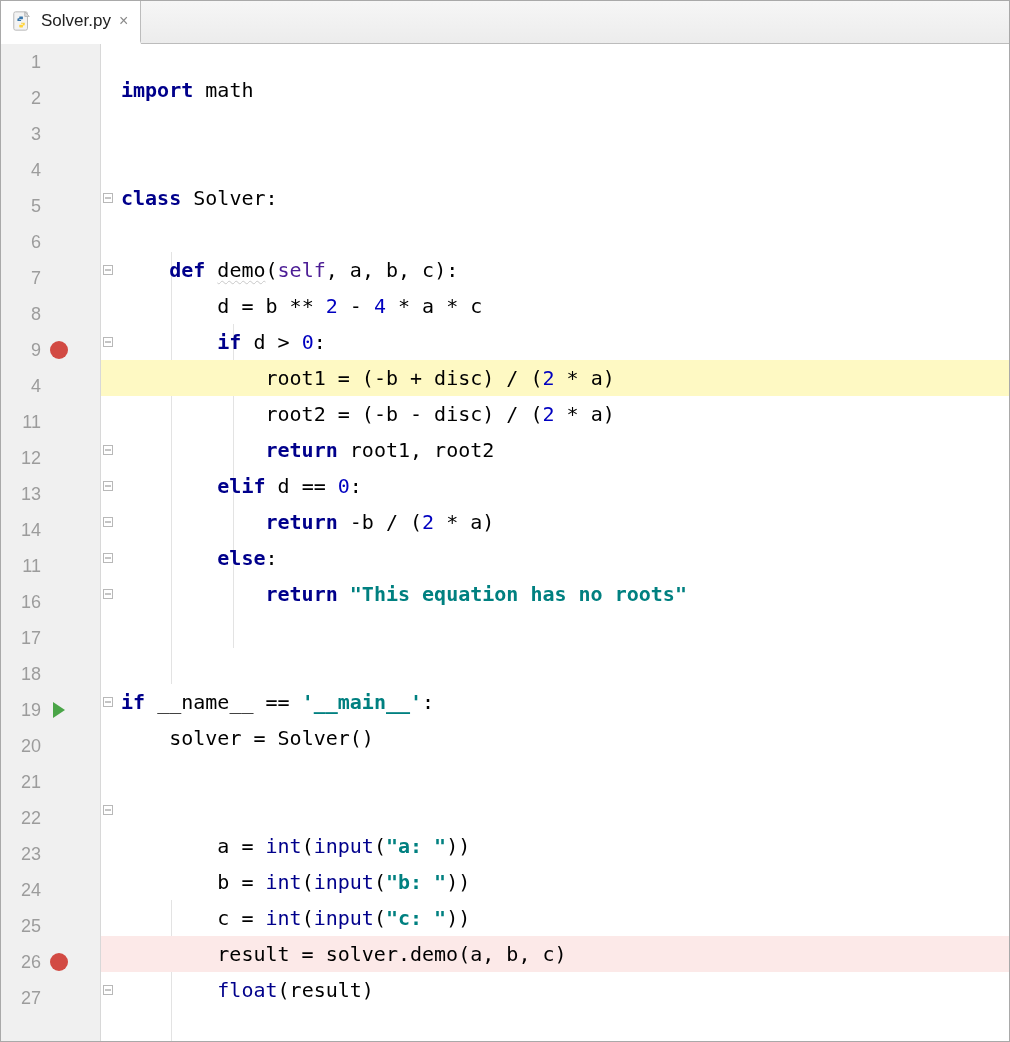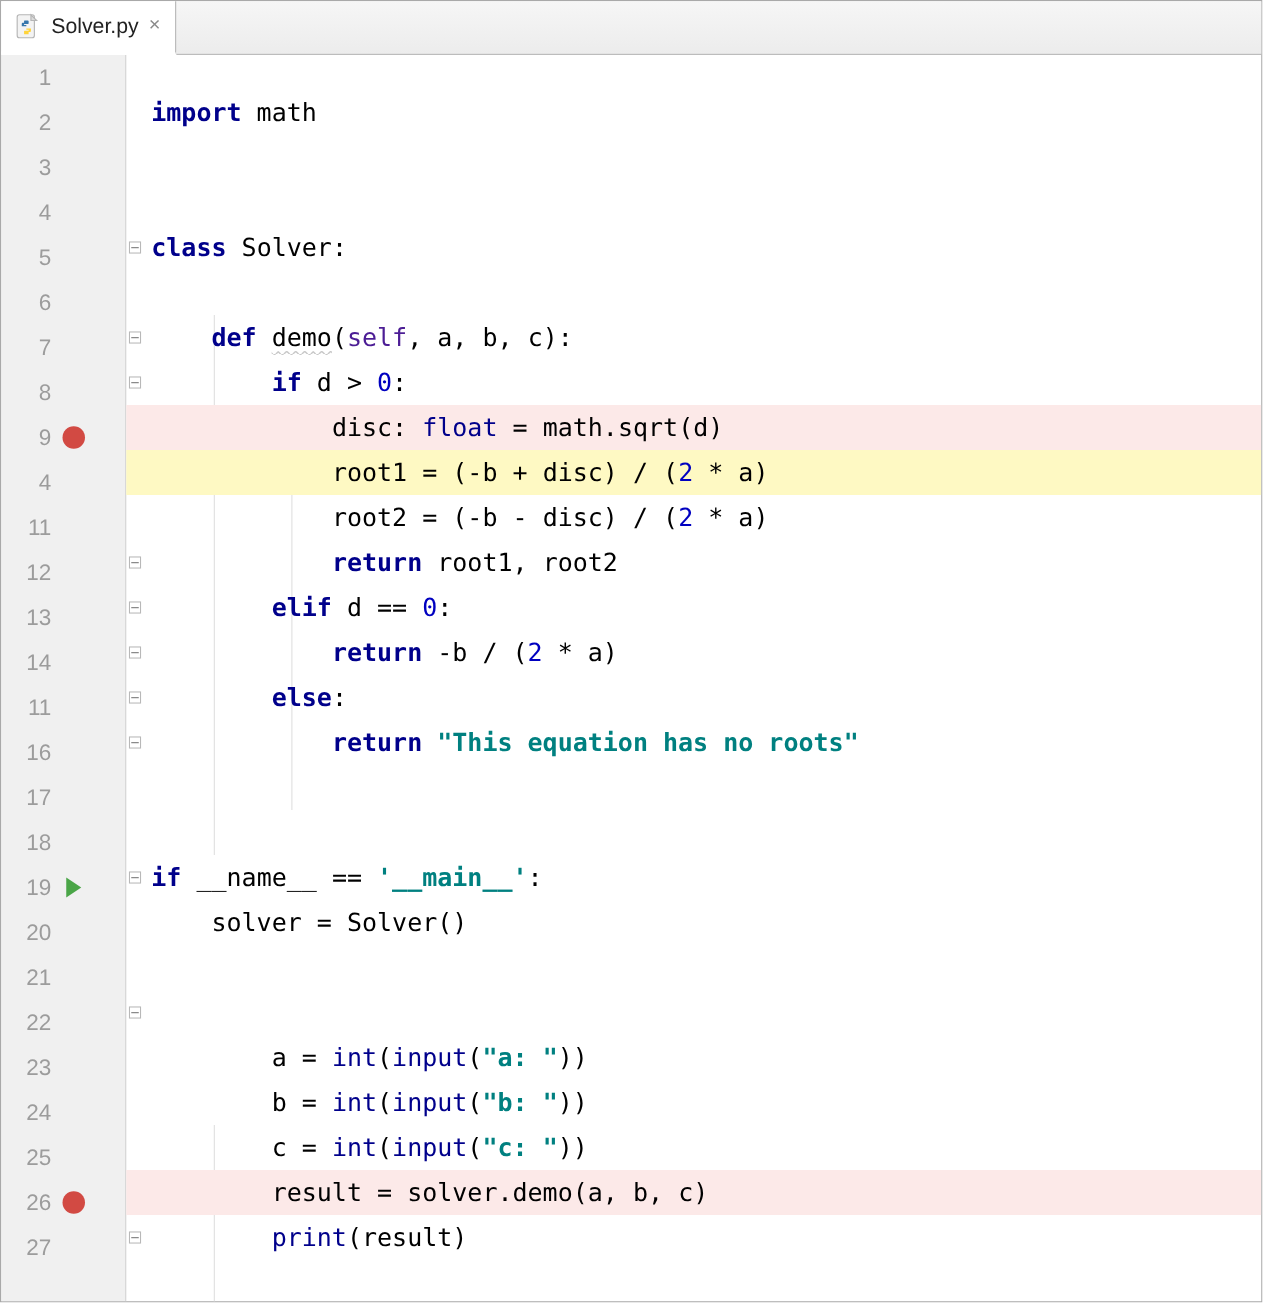--- a/index.html
+++ b/index.html
@@ -224,144 +224,144 @@
             <div class="line">
               <span class="foldwrap">
                 <svg class="fold-svg" width="10" height="10" viewBox="0 0 10 10">
                   <rect x="0.5" y="0.5" width="9" height="9" fill="#fff" stroke="#b8b8b8"></rect>
                   <line x1="2" y1="5" x2="8" y2="5" stroke="#8a8a8a"></line>
                 </svg>
               </span>
               <span class="code">    <span class="kw">def</span> <span class="wavy">demo</span><span class="txt">(</span><span class="self">self</span><span class="txt">, </span><span class="txt">a</span><span class="txt">, </span><span class="txt">b</span><span class="txt">, </span><span class="txt">c</span><span class="txt">)</span><span class="txt">:</span></span>
             </div>
             <div class="line">
+              <span class="foldwrap"></span>
+              <span class="code">        <span class="txt">d</span><span class="txt"> = </span><span class="txt">b</span><span class="txt"> ** </span><span class="num">2</span><span class="txt"> - </span><span class="num">4</span><span class="txt"> * </span><span class="txt">a</span><span class="txt"> * </span><span class="txt">c</span></span>
+            </div>
+            <div class="line">
               <span class="foldwrap">
                 <svg class="fold-svg" width="10" height="10" viewBox="0 0 10 10">
                   <rect x="0.5" y="0.5" width="9" height="9" fill="#fff" stroke="#b8b8b8"></rect>
                   <line x1="2" y1="5" x2="8" y2="5" stroke="#8a8a8a"></line>
                 </svg>
               </span>
               <span class="code">        <span class="kw">if</span> <span class="txt">d</span><span class="txt"> &gt; </span><span class="num">0</span><span class="txt">:</span></span>
             </div>
+            <div class="line bg-hl">
+              <span class="foldwrap"></span>
+              <span class="code">            <span class="txt">root1</span><span class="txt"> = </span><span class="txt">(</span><span class="txt">-</span><span class="txt">b</span><span class="txt"> + </span><span class="txt">disc</span><span class="txt">)</span><span class="txt"> / </span><span class="txt">(</span><span class="num">2</span><span class="txt"> * </span><span class="txt">a</span><span class="txt">)</span></span>
+            </div>
+            <div class="line">
+              <span class="foldwrap"></span>
+              <span class="code">            <span class="txt">root2</span><span class="txt"> = </span><span class="txt">(</span><span class="txt">-</span><span class="txt">b</span><span class="txt"> - </span><span class="txt">disc</span><span class="txt">)</span><span class="txt"> / </span><span class="txt">(</span><span class="num">2</span><span class="txt"> * </span><span class="txt">a</span><span class="txt">)</span></span>
+            </div>
+            <div class="line">
+              <span class="foldwrap">
+                <svg class="fold-svg" width="10" height="10" viewBox="0 0 10 10">
+                  <rect x="0.5" y="0.5" width="9" height="9" fill="#fff" stroke="#b8b8b8"></rect>
+                  <line x1="2" y1="5" x2="8" y2="5" stroke="#8a8a8a"></line>
+                  <line x1="5" y1="2" x2="5" y2="8" stroke="#8a8a8a" stroke-opacity="0"></line>
+                </svg>
+              </span>
+              <span class="code">            <span class="kw">return</span> <span class="txt">root1</span><span class="txt">, </span><span class="txt">root2</span></span>
+            </div>
+            <div class="line">
+              <span class="foldwrap">
+                <svg class="fold-svg" width="10" height="10" viewBox="0 0 10 10">
+                  <rect x="0.5" y="0.5" width="9" height="9" fill="#fff" stroke="#b8b8b8"></rect>
+                  <line x1="2" y1="5" x2="8" y2="5" stroke="#8a8a8a"></line>
+                </svg>
+              </span>
+              <span class="code">        <span class="kw">elif</span> <span class="txt">d</span><span class="txt"> == </span><span class="num">0</span><span class="txt">:</span></span>
+            </div>
+            <div class="line">
+              <span class="foldwrap">
+                <svg class="fold-svg" width="10" height="10" viewBox="0 0 10 10">
+                  <rect x="0.5" y="0.5" width="9" height="9" fill="#fff" stroke="#b8b8b8"></rect>
+                  <line x1="2" y1="5" x2="8" y2="5" stroke="#8a8a8a"></line>
+                  <line x1="5" y1="2" x2="5" y2="8" stroke="#8a8a8a" stroke-opacity="0"></line>
+                </svg>
+              </span>
+              <span class="code">            <span class="kw">return</span> <span class="txt">-</span><span class="txt">b</span><span class="txt"> / </span><span class="txt">(</span><span class="num">2</span><span class="txt"> * </span><span class="txt">a</span><span class="txt">)</span></span>
+            </div>
+            <div class="line">
+              <span class="foldwrap">
+                <svg class="fold-svg" width="10" height="10" viewBox="0 0 10 10">
+                  <rect x="0.5" y="0.5" width="9" height="9" fill="#fff" stroke="#b8b8b8"></rect>
+                  <line x1="2" y1="5" x2="8" y2="5" stroke="#8a8a8a"></line>
+                </svg>
+              </span>
+              <span class="code">        <span class="kw">else</span><span class="txt">:</span></span>
+            </div>
+            <div class="line">
+              <span class="foldwrap">
+                <svg class="fold-svg" width="10" height="10" viewBox="0 0 10 10">
+                  <rect x="0.5" y="0.5" width="9" height="9" fill="#fff" stroke="#b8b8b8"></rect>
+                  <line x1="2" y1="5" x2="8" y2="5" stroke="#8a8a8a"></line>
+                  <line x1="5" y1="2" x2="5" y2="8" stroke="#8a8a8a" stroke-opacity="0"></line>
+                </svg>
+              </span>
+              <span class="code">            <span class="kw">return</span> <span class="str">"This equation has no roots"</span></span>
+            </div>
+            <div class="line">
+              <span class="foldwrap"></span>
+              <span class="code"></span>
+            </div>
+            <div class="line">
+              <span class="foldwrap"></span>
+              <span class="code"></span>
+            </div>
+            <div class="line">
+              <span class="foldwrap">
+                <svg class="fold-svg" width="10" height="10" viewBox="0 0 10 10">
+                  <rect x="0.5" y="0.5" width="9" height="9" fill="#fff" stroke="#b8b8b8"></rect>
+                  <line x1="2" y1="5" x2="8" y2="5" stroke="#8a8a8a"></line>
+                </svg>
+              </span>
+              <span class="code"><span class="kw">if</span> <span class="txt">__name__</span><span class="txt"> == </span><span class="str">'__main__'</span><span class="txt">:</span></span>
+            </div>
+            <div class="line">
+              <span class="foldwrap"></span>
+              <span class="code">    <span class="txt">solver</span><span class="txt"> = </span><span class="txt">Solver()</span></span>
+            </div>
+            <div class="line">
+              <span class="foldwrap"></span>
+              <span class="code"></span>
+            </div>
+            <div class="line">
+              <span class="foldwrap">
+                <svg class="fold-svg" width="10" height="10" viewBox="0 0 10 10">
+                  <rect x="0.5" y="0.5" width="9" height="9" fill="#fff" stroke="#b8b8b8"></rect>
+                  <line x1="2" y1="5" x2="8" y2="5" stroke="#8a8a8a"></line>
+                </svg>
+              </span>
+            </div>
+            <div class="line">
+              <span class="foldwrap"></span>
+              <span class="code">        <span class="txt">a</span><span class="txt"> = </span><span class="annkw">int</span><span class="txt">(</span><span class="annkw">input</span><span class="txt">(</span><span class="str">"a: "</span><span class="txt">)</span><span class="txt">)</span></span>
+            </div>
+            <div class="line">
+              <span class="foldwrap"></span>
+              <span class="code">        <span class="txt">b</span><span class="txt"> = </span><span class="annkw">int</span><span class="txt">(</span><span class="annkw">input</span><span class="txt">(</span><span class="str">"b: "</span><span class="txt">)</span><span class="txt">)</span></span>
+            </div>
+            <div class="line">
+              <span class="foldwrap"></span>
+              <span class="code">        <span class="txt">c</span><span class="txt"> = </span><span class="annkw">int</span><span class="txt">(</span><span class="annkw">input</span><span class="txt">(</span><span class="str">"c: "</span><span class="txt">)</span><span class="txt">)</span></span>
+            </div>
             <div class="line bg-bp">
               <span class="foldwrap"></span>
-              <span class="code">            <span class="txt">disc</span><span class="txt">: </span><span class="annkw">float</span><span class="txt"> = </span><span class="txt">math</span><span class="txt">.sqrt</span><span class="txt">(</span><span class="txt">d</span><span class="txt">)</span></span>
-            </div>
-            <div class="line bg-hl">
-              <span class="foldwrap"></span>
-              <span class="code">            <span class="txt">root1</span><span class="txt"> = </span><span class="txt">(</span><span class="txt">-</span><span class="txt">b</span><span class="txt"> + </span><span class="txt">disc</span><span class="txt">)</span><span class="txt"> / </span><span class="txt">(</span><span class="num">2</span><span class="txt"> * </span><span class="txt">a</span><span class="txt">)</span></span>
-            </div>
-            <div class="line">
-              <span class="foldwrap"></span>
-              <span class="code">            <span class="txt">root2</span><span class="txt"> = </span><span class="txt">(</span><span class="txt">-</span><span class="txt">b</span><span class="txt"> - </span><span class="txt">disc</span><span class="txt">)</span><span class="txt"> / </span><span class="txt">(</span><span class="num">2</span><span class="txt"> * </span><span class="txt">a</span><span class="txt">)</span></span>
+              <span class="code">        <span class="txt">result</span><span class="txt"> = </span><span class="txt">solver</span><span class="txt">.demo</span><span class="txt">(</span><span class="txt">a</span><span class="txt">, </span><span class="txt">b</span><span class="txt">, </span><span class="txt">c</span><span class="txt">)</span></span>
             </div>
             <div class="line">
               <span class="foldwrap">
                 <svg class="fold-svg" width="10" height="10" viewBox="0 0 10 10">
                   <rect x="0.5" y="0.5" width="9" height="9" fill="#fff" stroke="#b8b8b8"></rect>
                   <line x1="2" y1="5" x2="8" y2="5" stroke="#8a8a8a"></line>
                   <line x1="5" y1="2" x2="5" y2="8" stroke="#8a8a8a" stroke-opacity="0"></line>
                 </svg>
               </span>
-              <span class="code">            <span class="kw">return</span> <span class="txt">root1</span><span class="txt">, </span><span class="txt">root2</span></span>
-            </div>
-            <div class="line">
-              <span class="foldwrap">
-                <svg class="fold-svg" width="10" height="10" viewBox="0 0 10 10">
-                  <rect x="0.5" y="0.5" width="9" height="9" fill="#fff" stroke="#b8b8b8"></rect>
-                  <line x1="2" y1="5" x2="8" y2="5" stroke="#8a8a8a"></line>
-                </svg>
-              </span>
-              <span class="code">        <span class="kw">elif</span> <span class="txt">d</span><span class="txt"> == </span><span class="num">0</span><span class="txt">:</span></span>
-            </div>
-            <div class="line">
-              <span class="foldwrap">
-                <svg class="fold-svg" width="10" height="10" viewBox="0 0 10 10">
-                  <rect x="0.5" y="0.5" width="9" height="9" fill="#fff" stroke="#b8b8b8"></rect>
-                  <line x1="2" y1="5" x2="8" y2="5" stroke="#8a8a8a"></line>
-                  <line x1="5" y1="2" x2="5" y2="8" stroke="#8a8a8a" stroke-opacity="0"></line>
-                </svg>
-              </span>
-              <span class="code">            <span class="kw">return</span> <span class="txt">-</span><span class="txt">b</span><span class="txt"> / </span><span class="txt">(</span><span class="num">2</span><span class="txt"> * </span><span class="txt">a</span><span class="txt">)</span></span>
-            </div>
-            <div class="line">
-              <span class="foldwrap">
-                <svg class="fold-svg" width="10" height="10" viewBox="0 0 10 10">
-                  <rect x="0.5" y="0.5" width="9" height="9" fill="#fff" stroke="#b8b8b8"></rect>
-                  <line x1="2" y1="5" x2="8" y2="5" stroke="#8a8a8a"></line>
-                </svg>
-              </span>
-              <span class="code">        <span class="kw">else</span><span class="txt">:</span></span>
-            </div>
-            <div class="line">
-              <span class="foldwrap">
-                <svg class="fold-svg" width="10" height="10" viewBox="0 0 10 10">
-                  <rect x="0.5" y="0.5" width="9" height="9" fill="#fff" stroke="#b8b8b8"></rect>
-                  <line x1="2" y1="5" x2="8" y2="5" stroke="#8a8a8a"></line>
-                  <line x1="5" y1="2" x2="5" y2="8" stroke="#8a8a8a" stroke-opacity="0"></line>
-                </svg>
-              </span>
-              <span class="code">            <span class="kw">return</span> <span class="str">"This equation has no roots"</span></span>
-            </div>
-            <div class="line">
-              <span class="foldwrap"></span>
-              <span class="code"></span>
-            </div>
-            <div class="line">
-              <span class="foldwrap"></span>
-              <span class="code"></span>
-            </div>
-            <div class="line">
-              <span class="foldwrap">
-                <svg class="fold-svg" width="10" height="10" viewBox="0 0 10 10">
-                  <rect x="0.5" y="0.5" width="9" height="9" fill="#fff" stroke="#b8b8b8"></rect>
-                  <line x1="2" y1="5" x2="8" y2="5" stroke="#8a8a8a"></line>
-                </svg>
-              </span>
-              <span class="code"><span class="kw">if</span> <span class="txt">__name__</span><span class="txt"> == </span><span class="str">'__main__'</span><span class="txt">:</span></span>
-            </div>
-            <div class="line">
-              <span class="foldwrap"></span>
-              <span class="code">    <span class="txt">solver</span><span class="txt"> = </span><span class="txt">Solver()</span></span>
-            </div>
-            <div class="line">
-              <span class="foldwrap"></span>
-              <span class="code"></span>
-            </div>
-            <div class="line">
-              <span class="foldwrap">
-                <svg class="fold-svg" width="10" height="10" viewBox="0 0 10 10">
-                  <rect x="0.5" y="0.5" width="9" height="9" fill="#fff" stroke="#b8b8b8"></rect>
-                  <line x1="2" y1="5" x2="8" y2="5" stroke="#8a8a8a"></line>
-                </svg>
-              </span>
-            </div>
-            <div class="line">
-              <span class="foldwrap"></span>
-              <span class="code">        <span class="txt">a</span><span class="txt"> = </span><span class="annkw">int</span><span class="txt">(</span><span class="annkw">input</span><span class="txt">(</span><span class="str">"a: "</span><span class="txt">)</span><span class="txt">)</span></span>
-            </div>
-            <div class="line">
-              <span class="foldwrap"></span>
-              <span class="code">        <span class="txt">b</span><span class="txt"> = </span><span class="annkw">int</span><span class="txt">(</span><span class="annkw">input</span><span class="txt">(</span><span class="str">"b: "</span><span class="txt">)</span><span class="txt">)</span></span>
-            </div>
-            <div class="line">
-              <span class="foldwrap"></span>
-              <span class="code">        <span class="txt">c</span><span class="txt"> = </span><span class="annkw">int</span><span class="txt">(</span><span class="annkw">input</span><span class="txt">(</span><span class="str">"c: "</span><span class="txt">)</span><span class="txt">)</span></span>
-            </div>
-            <div class="line bg-bp">
-              <span class="foldwrap"></span>
-              <span class="code">        <span class="txt">result</span><span class="txt"> = </span><span class="txt">solver</span><span class="txt">.demo</span><span class="txt">(</span><span class="txt">a</span><span class="txt">, </span><span class="txt">b</span><span class="txt">, </span><span class="txt">c</span><span class="txt">)</span></span>
-            </div>
-            <div class="line">
-              <span class="foldwrap">
-                <svg class="fold-svg" width="10" height="10" viewBox="0 0 10 10">
-                  <rect x="0.5" y="0.5" width="9" height="9" fill="#fff" stroke="#b8b8b8"></rect>
-                  <line x1="2" y1="5" x2="8" y2="5" stroke="#8a8a8a"></line>
-                  <line x1="5" y1="2" x2="5" y2="8" stroke="#8a8a8a" stroke-opacity="0"></line>
-                </svg>
-              </span>
-              <span class="code">        <span class="annkw">print</span><span class="txt">(</span><span class="txt">result</span><span class="txt">)</span></span>
+              <span class="code">        <span class="annkw">float</span><span class="txt">(</span><span class="txt">result</span><span class="txt">)</span></span>
             </div>
           </div>
       </div>
     </div>
   </div>
 </div>
 
 </body></html>

